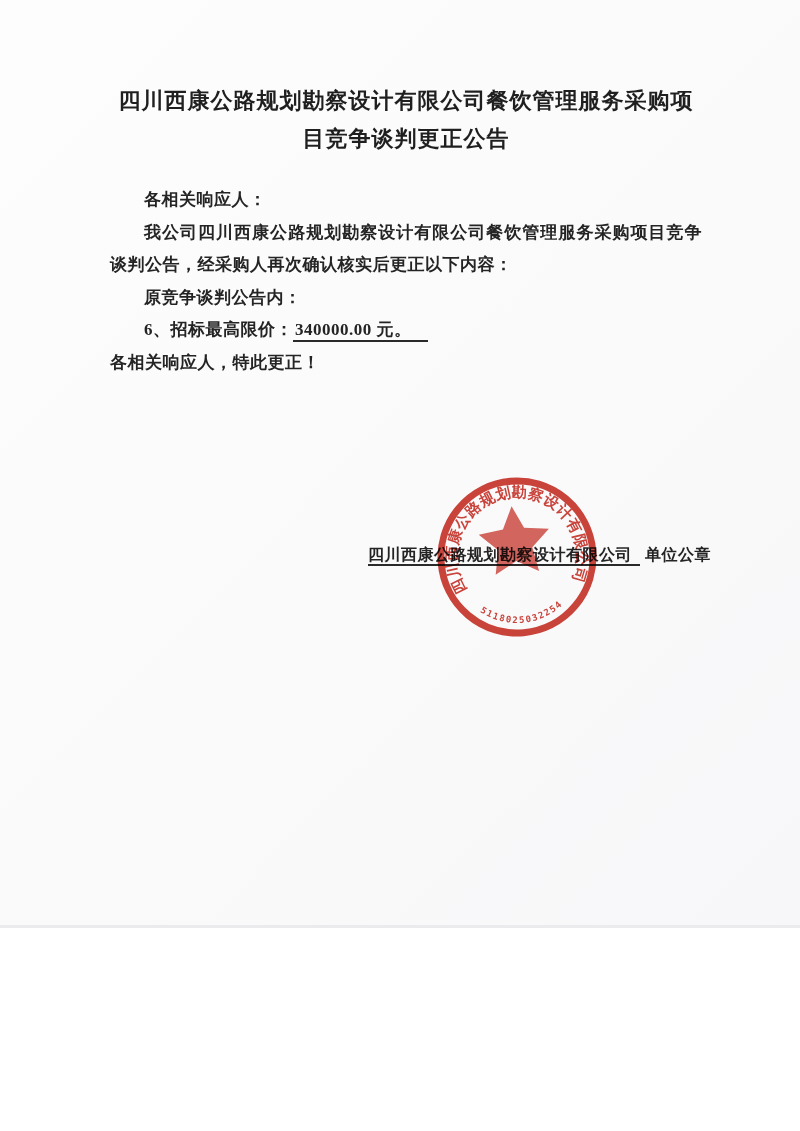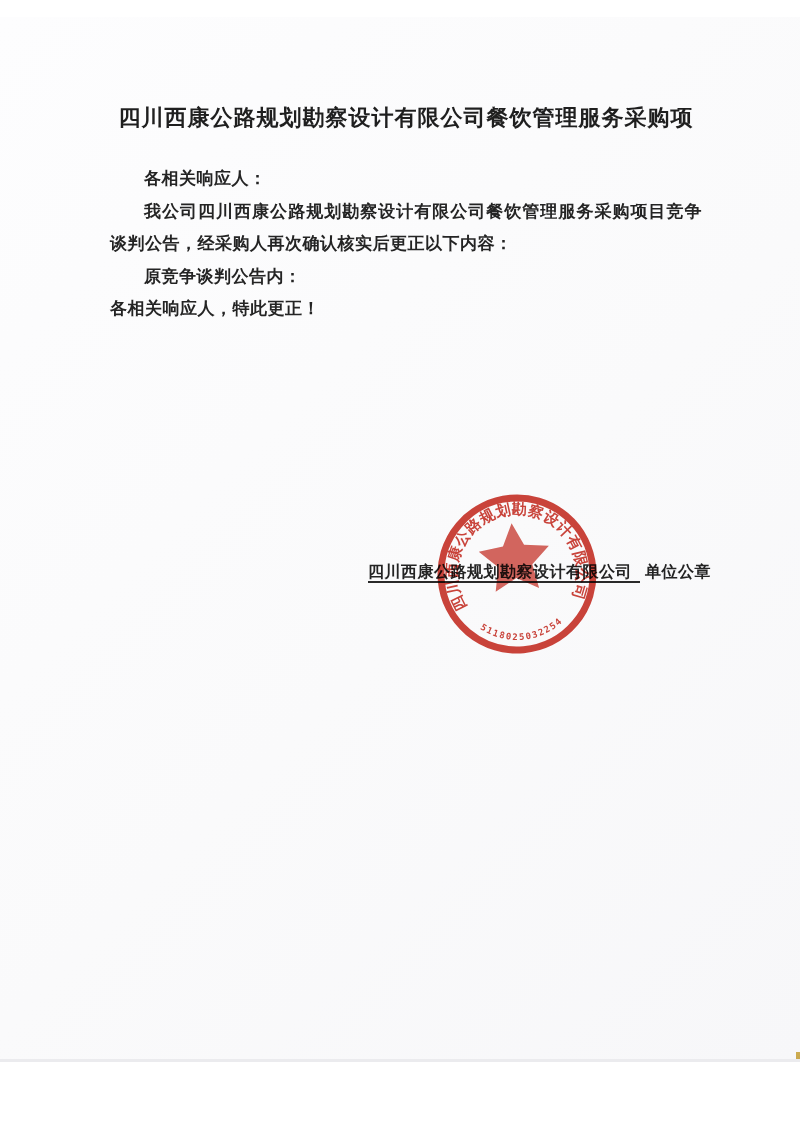--- a/index.html
+++ b/index.html
@@ -1,19 +1,19 @@
 <!DOCTYPE html>
 <html><head>
 <meta charset="utf-8">
 <style>
   html,body { margin:0; padding:0; background:#ffffff; }
   .page {
     position:relative;
-    width:800px; height:1045px;
-    margin:17px auto;
+    width:800px; height:928px;
+    margin:0 auto;
     background:linear-gradient(135deg,#fdfdfe 0%,#fafafb 55%,#f7f7f9 100%);
     overflow:hidden;
     font-family:"Liberation Sans","DejaVu Sans",sans-serif;
     color:#262626;
   }
   .doc {
     position:absolute; left:110px; top:82px; width:592px;
   }
   .title {
     margin:0 0 26px 0;
@@ -51,29 +51,31 @@
 </style>
 </head>
 <body>
 
 <div class="page">
 
   <div class="doc">
 
     <h1 class="title">
       <span>四川西康公路规划勘察设计有限公司餐饮管理服务采购项</span><br>
+      <span>目竞争谈判更正公告</span>
     </h1>
 
     <div class="body-text">
       <p class="indent">各相关响应人：</p>
 
       <p class="indent">我公司四川西康公路规划勘察设计有限公司餐饮管理服务采购项目竞争谈判公告，经采购人再次确认核实后更正以下内容：</p>
 
       <p class="indent">原竞争谈判公告内：</p>
 
+      <p class="indent"><span>6、招标最高限价：</span><span class="u-val">340000.00 元。</span></p>
 
 
 
       <p>各相关响应人，特此更正！</p>
     </div>
 
   </div>
 
   <div class="sig-block">
     <div class="sig-line1"><span class="u-name">四川西康公路规划勘察设计有限公司</span> <span>单位公章</span></div>

